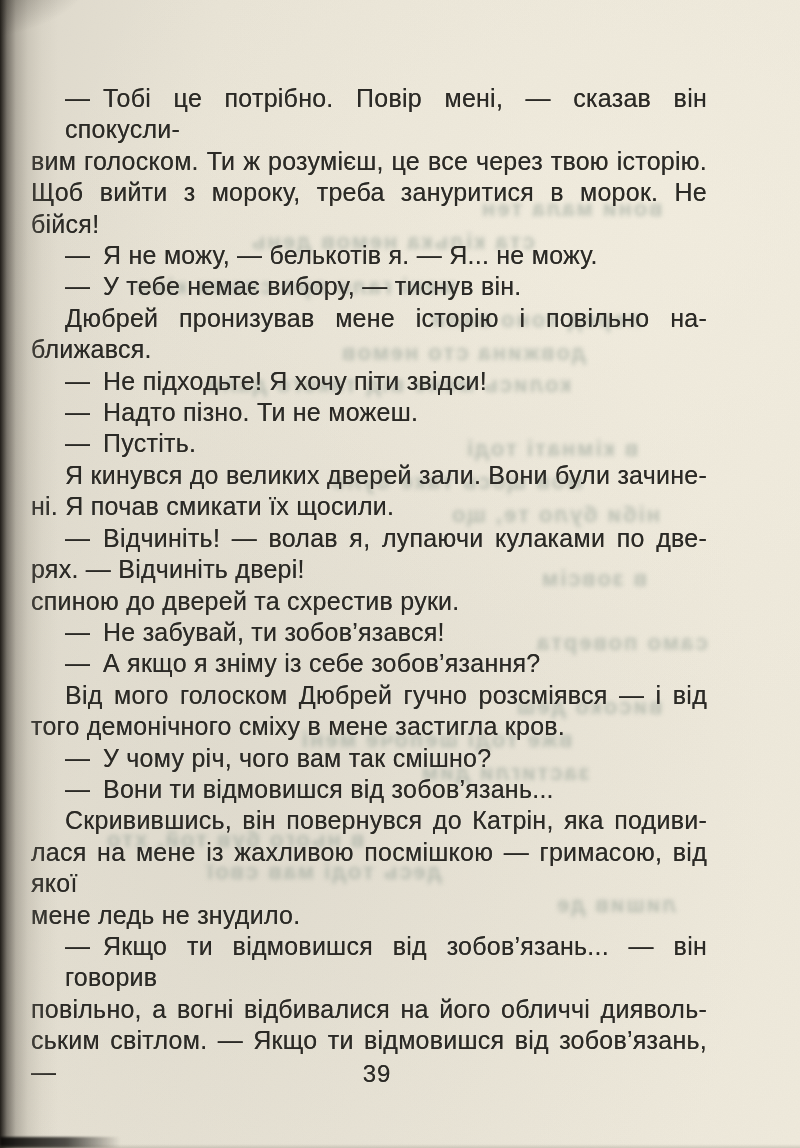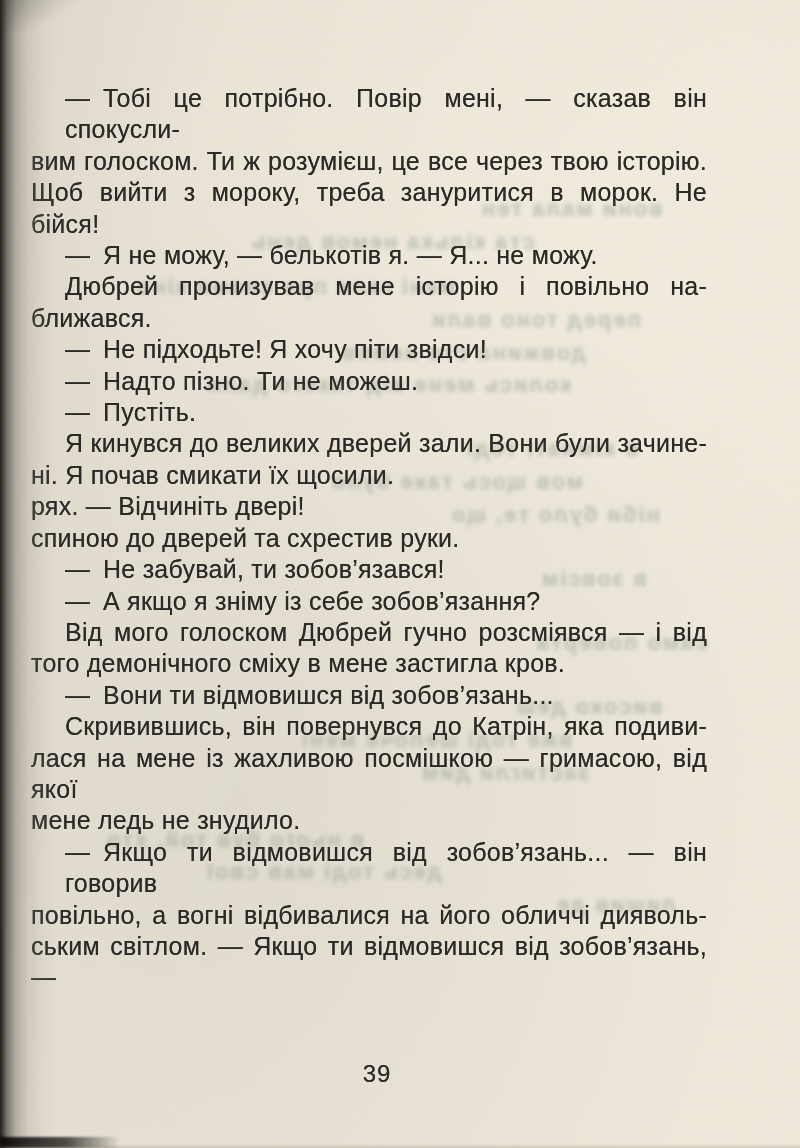--- a/index.html
+++ b/index.html
@@ -116,33 +116,36 @@
       <div class="ghost-line" style="left: 105px; top: 827px;">в нього був той, хто</div>
       <div class="ghost-line" style="left: 205px; top: 859px;">десь тоді мав свої</div>
       <div class="ghost-line" style="left: 555px; top: 892px;">лишив де</div>
     </div>
 
   <div class="text-block">
       <div class="line ind just">— Тобі це потрібно. Повір мені, — сказав він спокусли-</div>
       <div class="line just">вим голоском. Ти ж розумієш, це все через твою історію.</div>
       <div class="line just">Щоб вийти з мороку, треба зануритися в морок. Не бійся!</div>
       <div class="line ind">— Я не можу, — белькотів я. — Я... не можу.</div>
+      <div class="line ind">— У тебе немає вибору, — тиснув він.</div>
       <div class="line ind just">Дюбрей пронизував мене історію і повільно на-</div>
       <div class="line">ближався.</div>
       <div class="line ind">— Не підходьте! Я хочу піти звідси!</div>
       <div class="line ind">— Надто пізно. Ти не можеш.</div>
       <div class="line ind">— Пустіть.</div>
       <div class="line ind just">Я кинувся до великих дверей зали. Вони були зачине-</div>
       <div class="line">ні. Я почав смикати їх щосили.</div>
+      <div class="line ind just">— Відчиніть! — волав я, лупаючи кулаками по две-</div>
       <div class="line">рях. — Відчиніть двері!</div>
       <div class="line">спиною до дверей та схрестив руки.</div>
       <div class="line ind">— Не забувай, ти зобов’язався!</div>
       <div class="line ind">— А якщо я зніму із себе зобов’язання?</div>
       <div class="line ind just">Від мого голоском Дюбрей гучно розсміявся — і від</div>
       <div class="line">того демонічного сміху в мене застигла кров.</div>
+      <div class="line ind">— У чому річ, чого вам так смішно?</div>
       <div class="line ind">— Вони ти відмовишся від зобов’язань...</div>
       <div class="line ind just">Скривившись, він повернувся до Катрін, яка подиви-</div>
       <div class="line just">лася на мене із жахливою посмішкою — гримасою, від якої</div>
       <div class="line">мене ледь не знудило.</div>
       <div class="line ind just">— Якщо ти відмовишся від зобов’язань... — він говорив</div>
       <div class="line just">повільно, а вогні відбивалися на його обличчі дияволь-</div>
       <div class="line just">ським світлом. — Якщо ти відмовишся від зобов’язань, —</div>
     </div>
 
   <div class="page-number">39</div>

